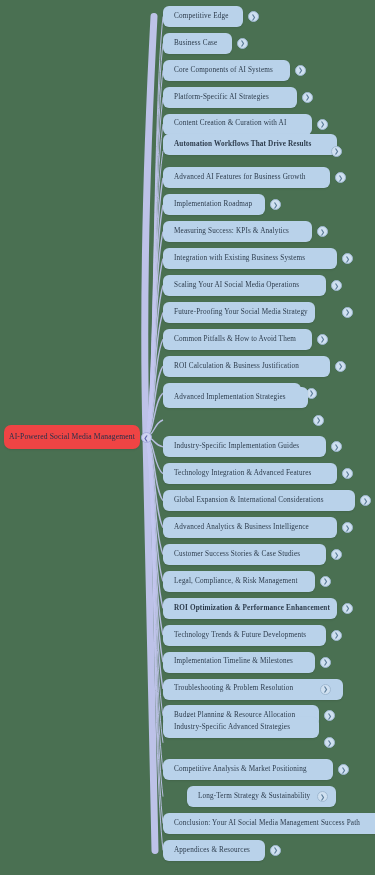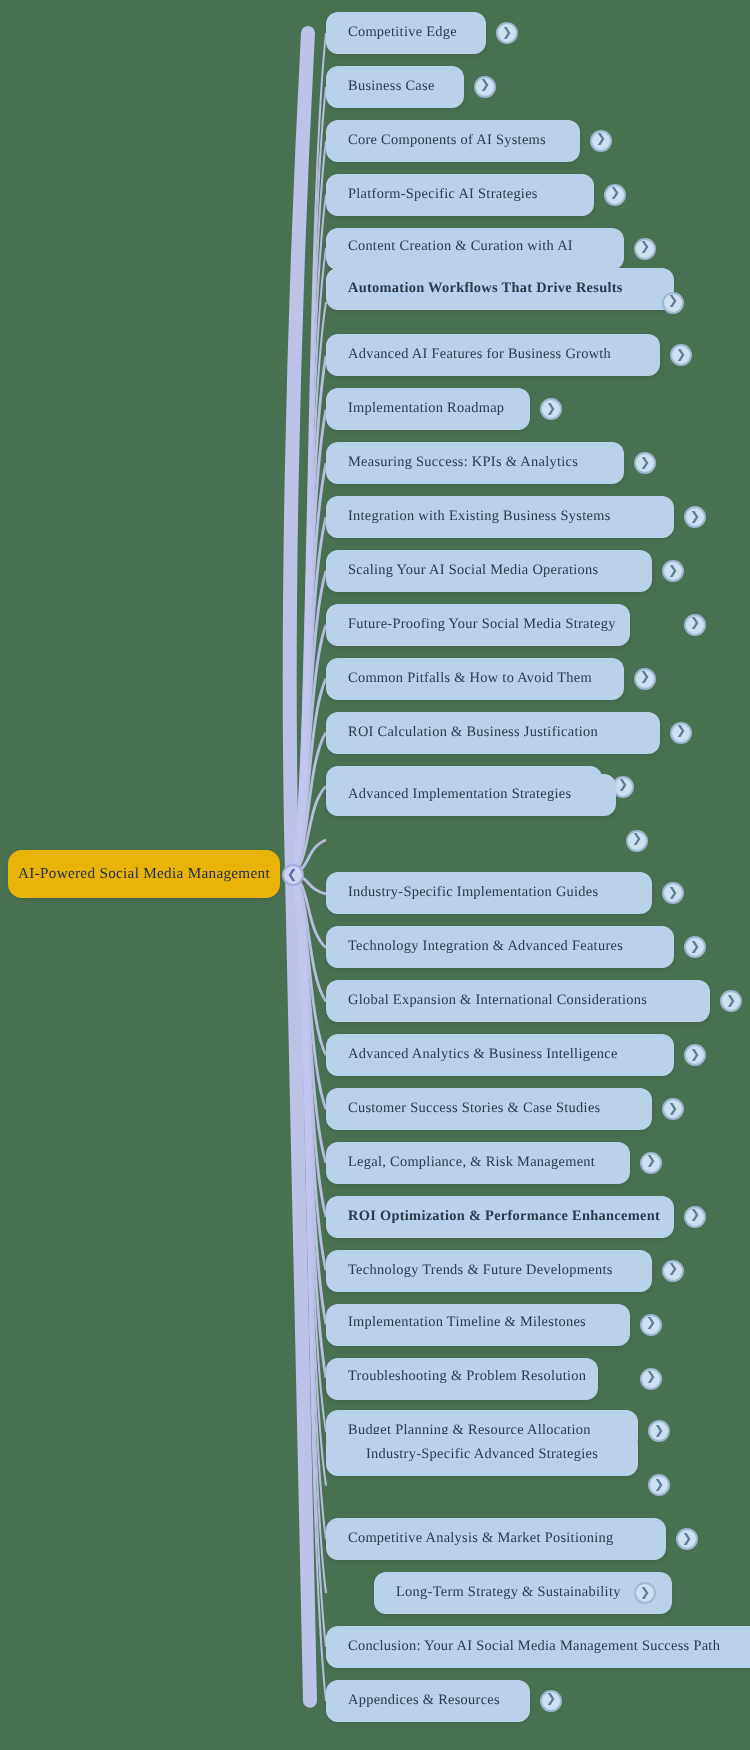--- a/index.html
+++ b/index.html
@@ -35,21 +35,21 @@
     border-radius: 6px;
     background: #b9d2ea;
     color: #2b3a4a;
     font-size: 7.2px;
     line-height: 1;
     white-space: nowrap;
     letter-spacing: 0.15px;
     box-shadow: 0 1px 2px rgba(0,0,0,0.10);
   }
   .node.root {
-    background: #eab308;
+    background: #ef4444;
     color: #24304a;
     height: 24px;
     font-size: 7.6px;
     border-radius: 7px;
     padding: 0 12px;
     justify-content: center;
   }
   .toggle {
     position: absolute;
     width: 11px;
@@ -213,29 +213,29 @@
       </div>
       <div class="toggle" style="left: 342px; top: 602.8px;">❯</div>
       <div class="node" style="left: 163px; top: 624.7px; width: 163px;">
         <span>Technology Trends &amp; Future Developments</span>
       </div>
       <div class="toggle" style="left: 331px; top: 629.7px;">❯</div>
       <div class="node" style="left: 163px; top: 651.6px; width: 152px;">
         <span>Implementation Timeline &amp; Milestones</span>
       </div>
       <div class="toggle" style="left: 320px; top: 656.6px;">❯</div>
-      <div class="node" style="left: 163px; top: 678.5px; width: 136px;">
+      <div class="node" style="left: 163px; top: 678.5px; width: 180px;">
         <span>Troubleshooting &amp; Problem Resolution</span>
       </div>
       <div class="toggle" style="left: 320px; top: 683.5px;">❯</div>
       <div class="node" style="left: 163px; top: 705.4px; width: 156px; text-align: right;">
         <span>Budget Planning &amp; Resource Allocation</span>
       </div>
       <div class="toggle" style="left: 324px; top: 710.4px;">❯</div>
-      <div class="node" style="left: 163px; top: 717px; width: 156px; justify-content: center;">
+      <div class="node" style="left: 163px; top: 717px; width: 156px;">
         <span>Industry-Specific Advanced Strategies</span>
       </div>
       <div class="toggle" style="left: 324px; top: 737.3px;">❯</div>
       <div class="node" style="left: 163px; top: 759.2px; width: 170px;">
         <span>Competitive Analysis &amp; Market Positioning</span>
       </div>
       <div class="toggle" style="left: 338px; top: 764.2px;">❯</div>
       <div class="node" style="left: 163px; top: 786.1px; width: 149px; margin-left: 24px;">
         <span>Long-Term Strategy &amp; Sustainability</span>
       </div>

